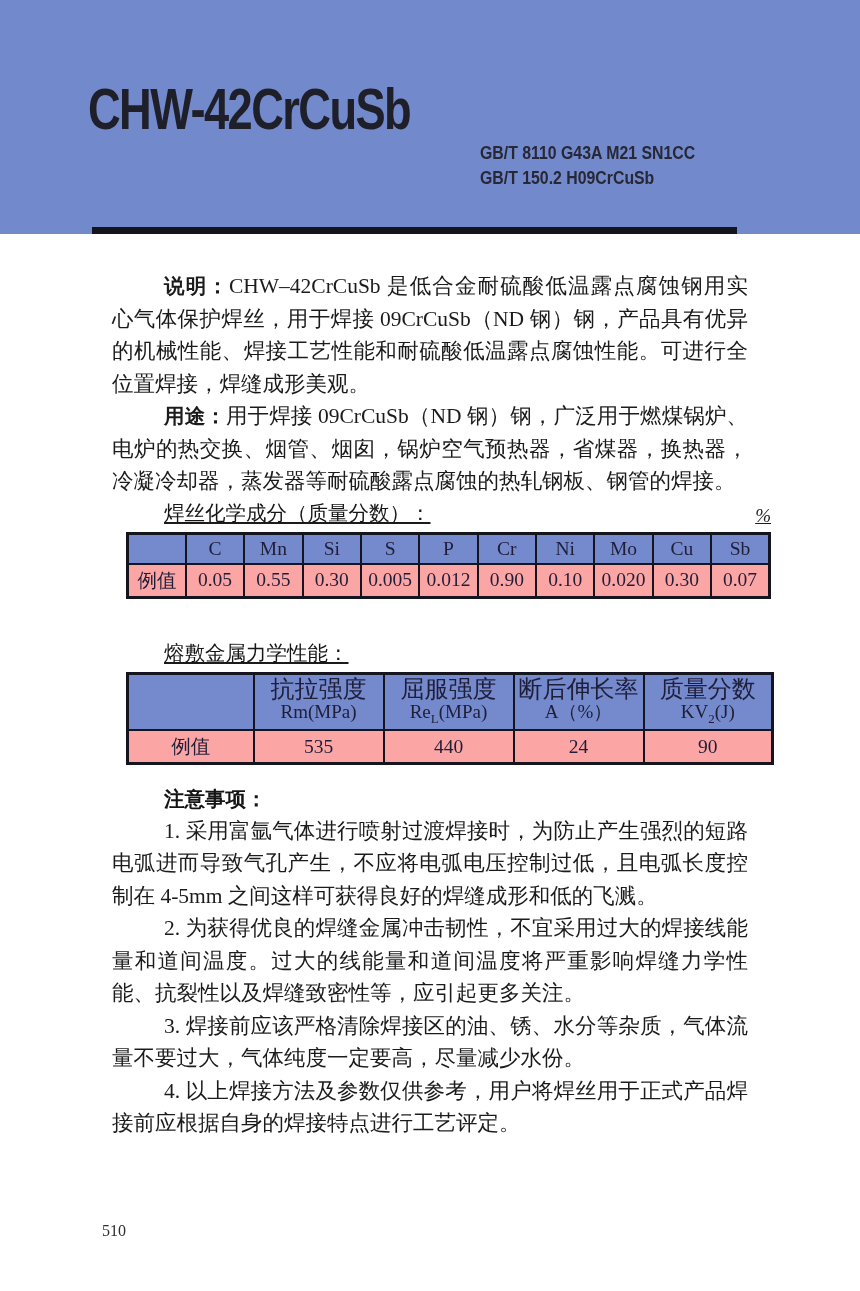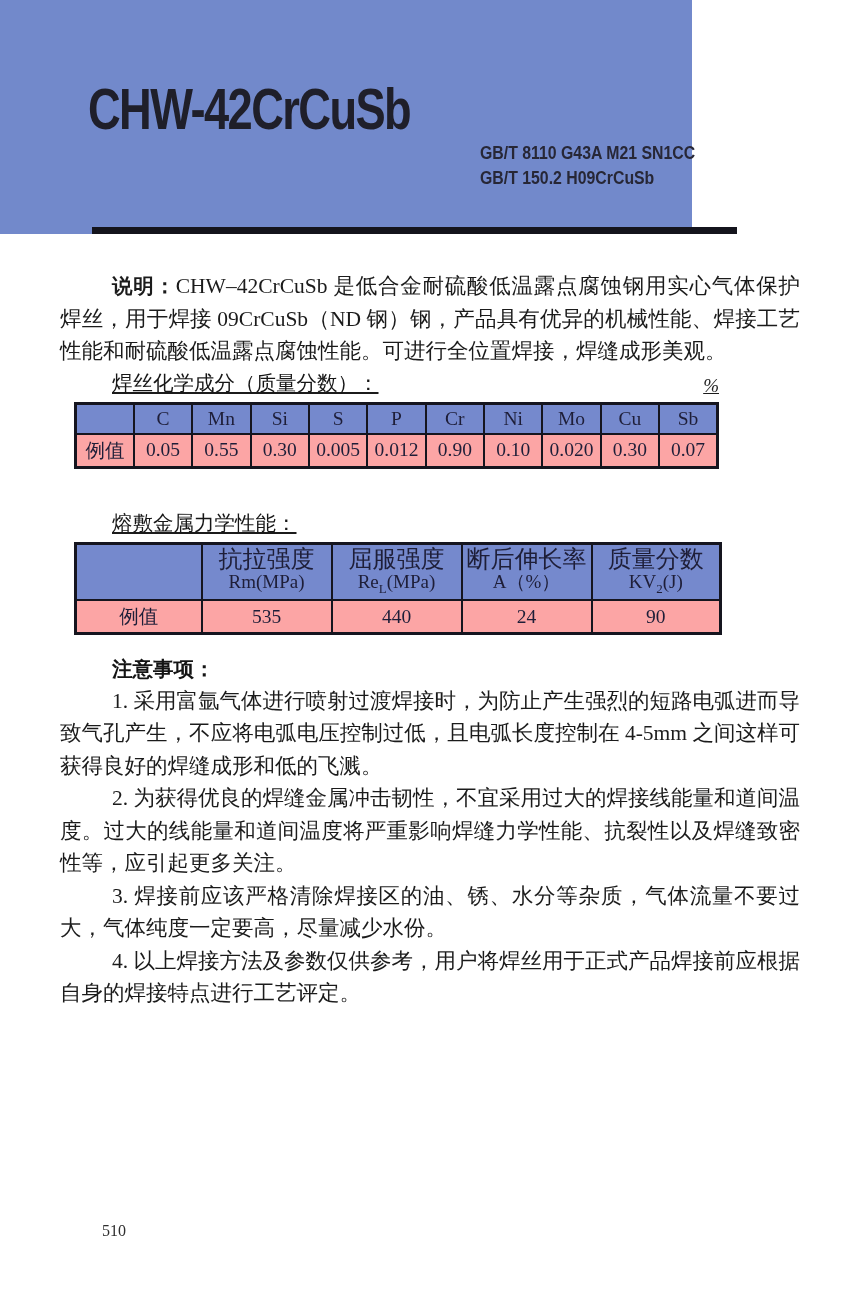--- a/index.html
+++ b/index.html
@@ -8,21 +8,21 @@
     background: #ffffff;
     position: relative;
     overflow: hidden;
     font-family: "Liberation Serif", "DejaVu Serif", serif;
     color: #1b1b1b;
   }
 
   
   .page-header {
     position: relative;
-    width: 692px; height: 234px;
+    width: 860px; height: 234px;
     background: #7289CB;
   }
   .product-title {
     position: absolute; left: 88px; top: 80px;
     font-family: "Liberation Sans", "DejaVu Sans", sans-serif;
     font-weight: bold; font-size: 58px; line-height: 58px;
     letter-spacing: -2px; color: #1F1F2A;
     transform: scaleX(0.78); transform-origin: left top;
     white-space: nowrap;
   }
@@ -34,21 +34,21 @@
     transform: scaleX(0.88); transform-origin: left top;
     white-space: nowrap;
   }
   .header-rule {
     position: absolute; left: 92px; bottom: 0;
     width: 645px; height: 7px;
     background: #14141C;
   }
 
   
-  .content { padding: 0 60px; }
+  .content { padding: 0 112px; }
 
   .intro { margin-top: 36px; }
   .body-text {
     margin: 0;
     font-size: 21.5px; line-height: 32.5px;
     text-align: justify; text-indent: 52px;
     color: #1b1b1b;
   }
   .inline-label {
     font-family: "Liberation Sans", "DejaVu Sans", sans-serif;
@@ -109,20 +109,21 @@
     <div>GB/T 8110 G43A M21 SN1CC</div>
     <div>GB/T 150.2 H09CrCuSb</div>
   </div>
   <div class="header-rule"></div>
 </div>
 
 <div class="content">
 
   <div class="intro">
     <p class="body-text"><span class="inline-label">说明：</span><span>CHW–42CrCuSb 是低合金耐硫酸低温露点腐蚀钢用实心气体保护焊丝，用于焊接 09CrCuSb（ND 钢）钢，产品具有优异的机械性能、焊接工艺性能和耐硫酸低温露点腐蚀性能。可进行全位置焊接，焊缝成形美观。</span></p>
+    <p class="body-text"><span class="inline-label">用途：</span><span>用于焊接 09CrCuSb（ND 钢）钢，广泛用于燃煤锅炉、电炉的热交换、烟管、烟囱，锅炉空气预热器，省煤器，换热器，冷凝冷却器，蒸发器等耐硫酸露点腐蚀的热轧钢板、钢管的焊接。</span></p>
   </div>
 
   <div class="section-title-row" style="margin-top:1px;">
     <span class="section-title">焊丝化学成分（质量分数）：</span>
     <span class="unit-label">%</span>
   </div>
 
   <table class="data-table">
     <tbody>
         <tr class="hdr-row">

